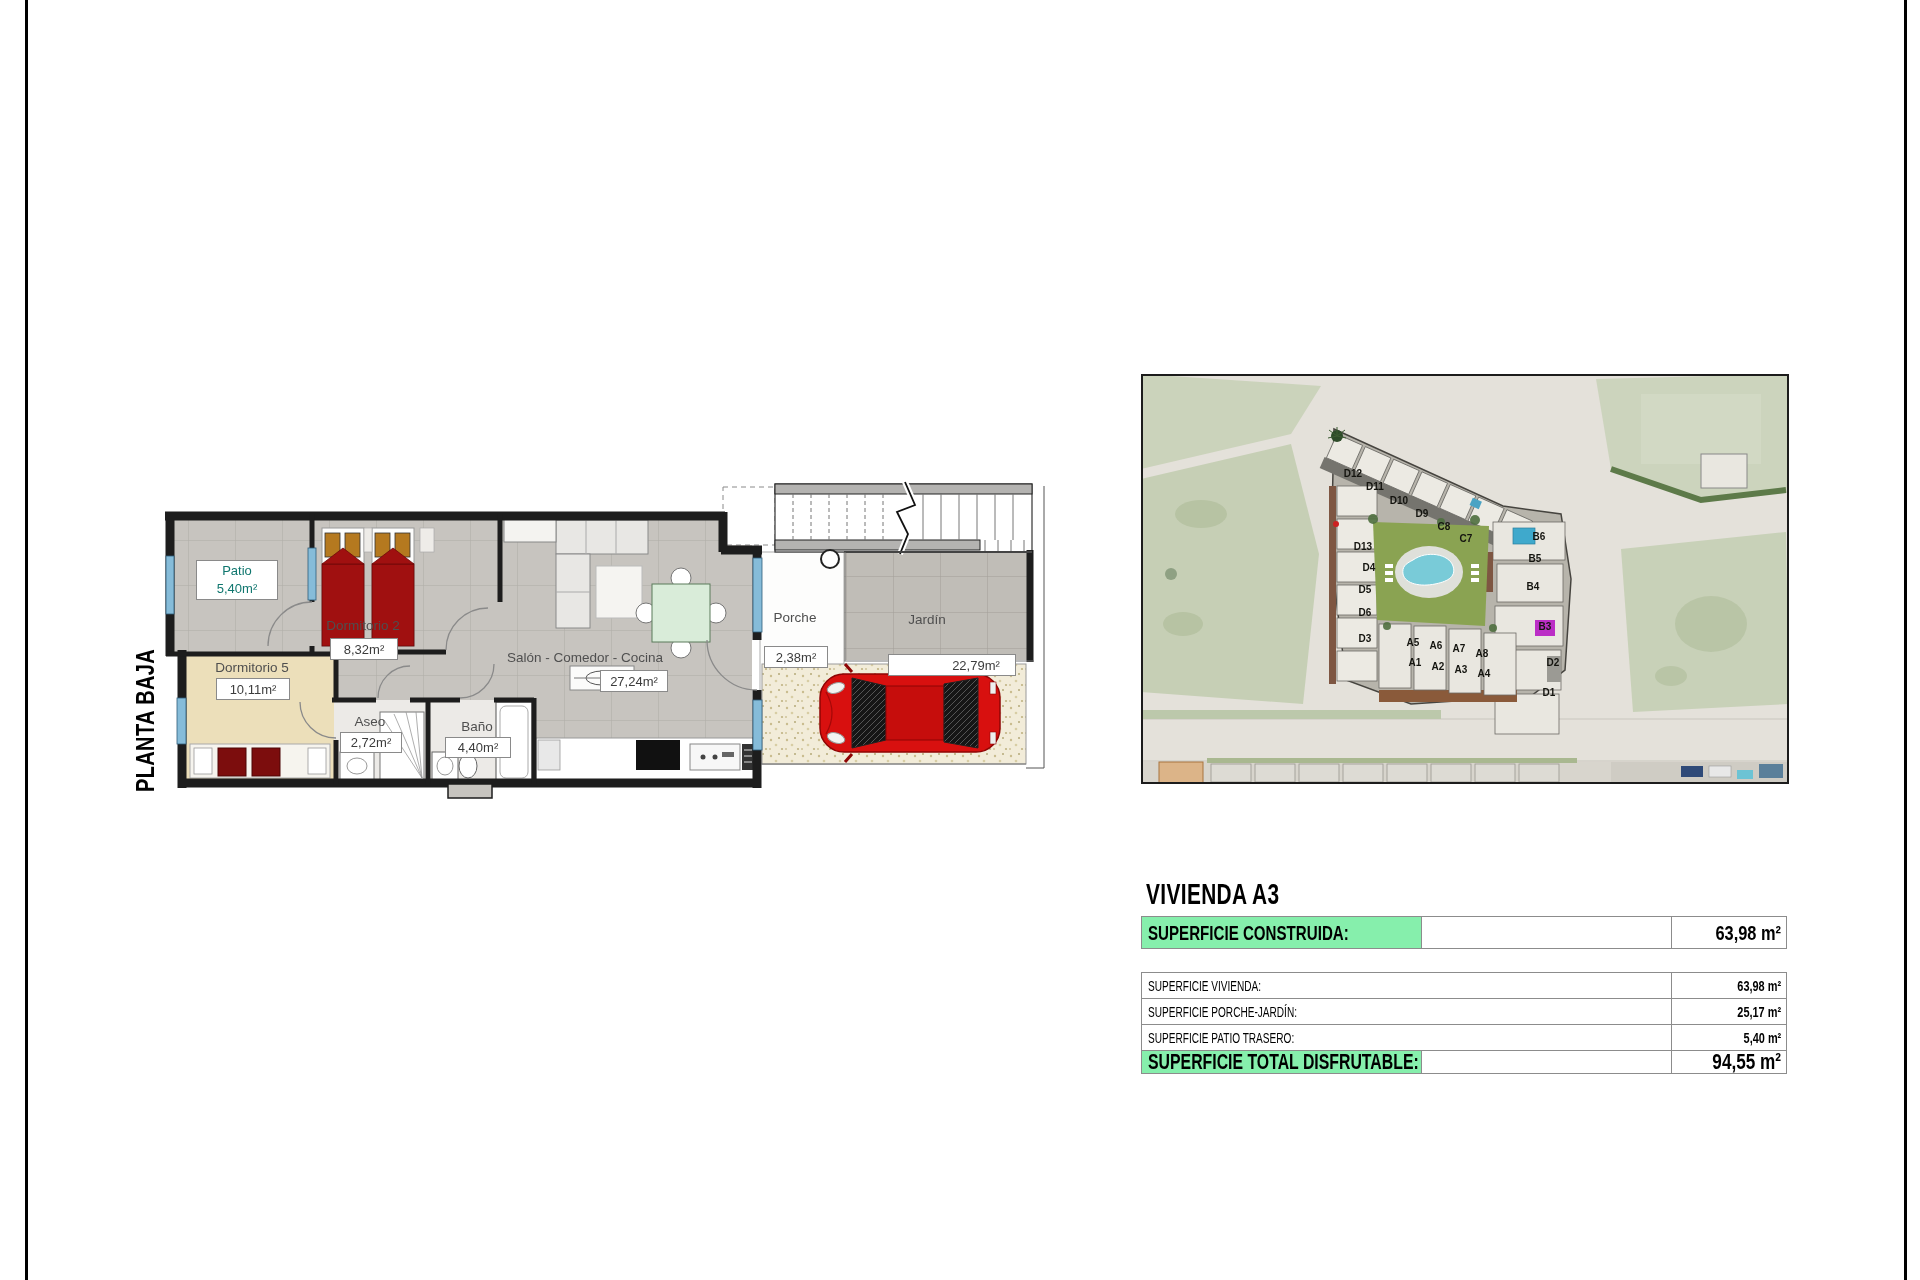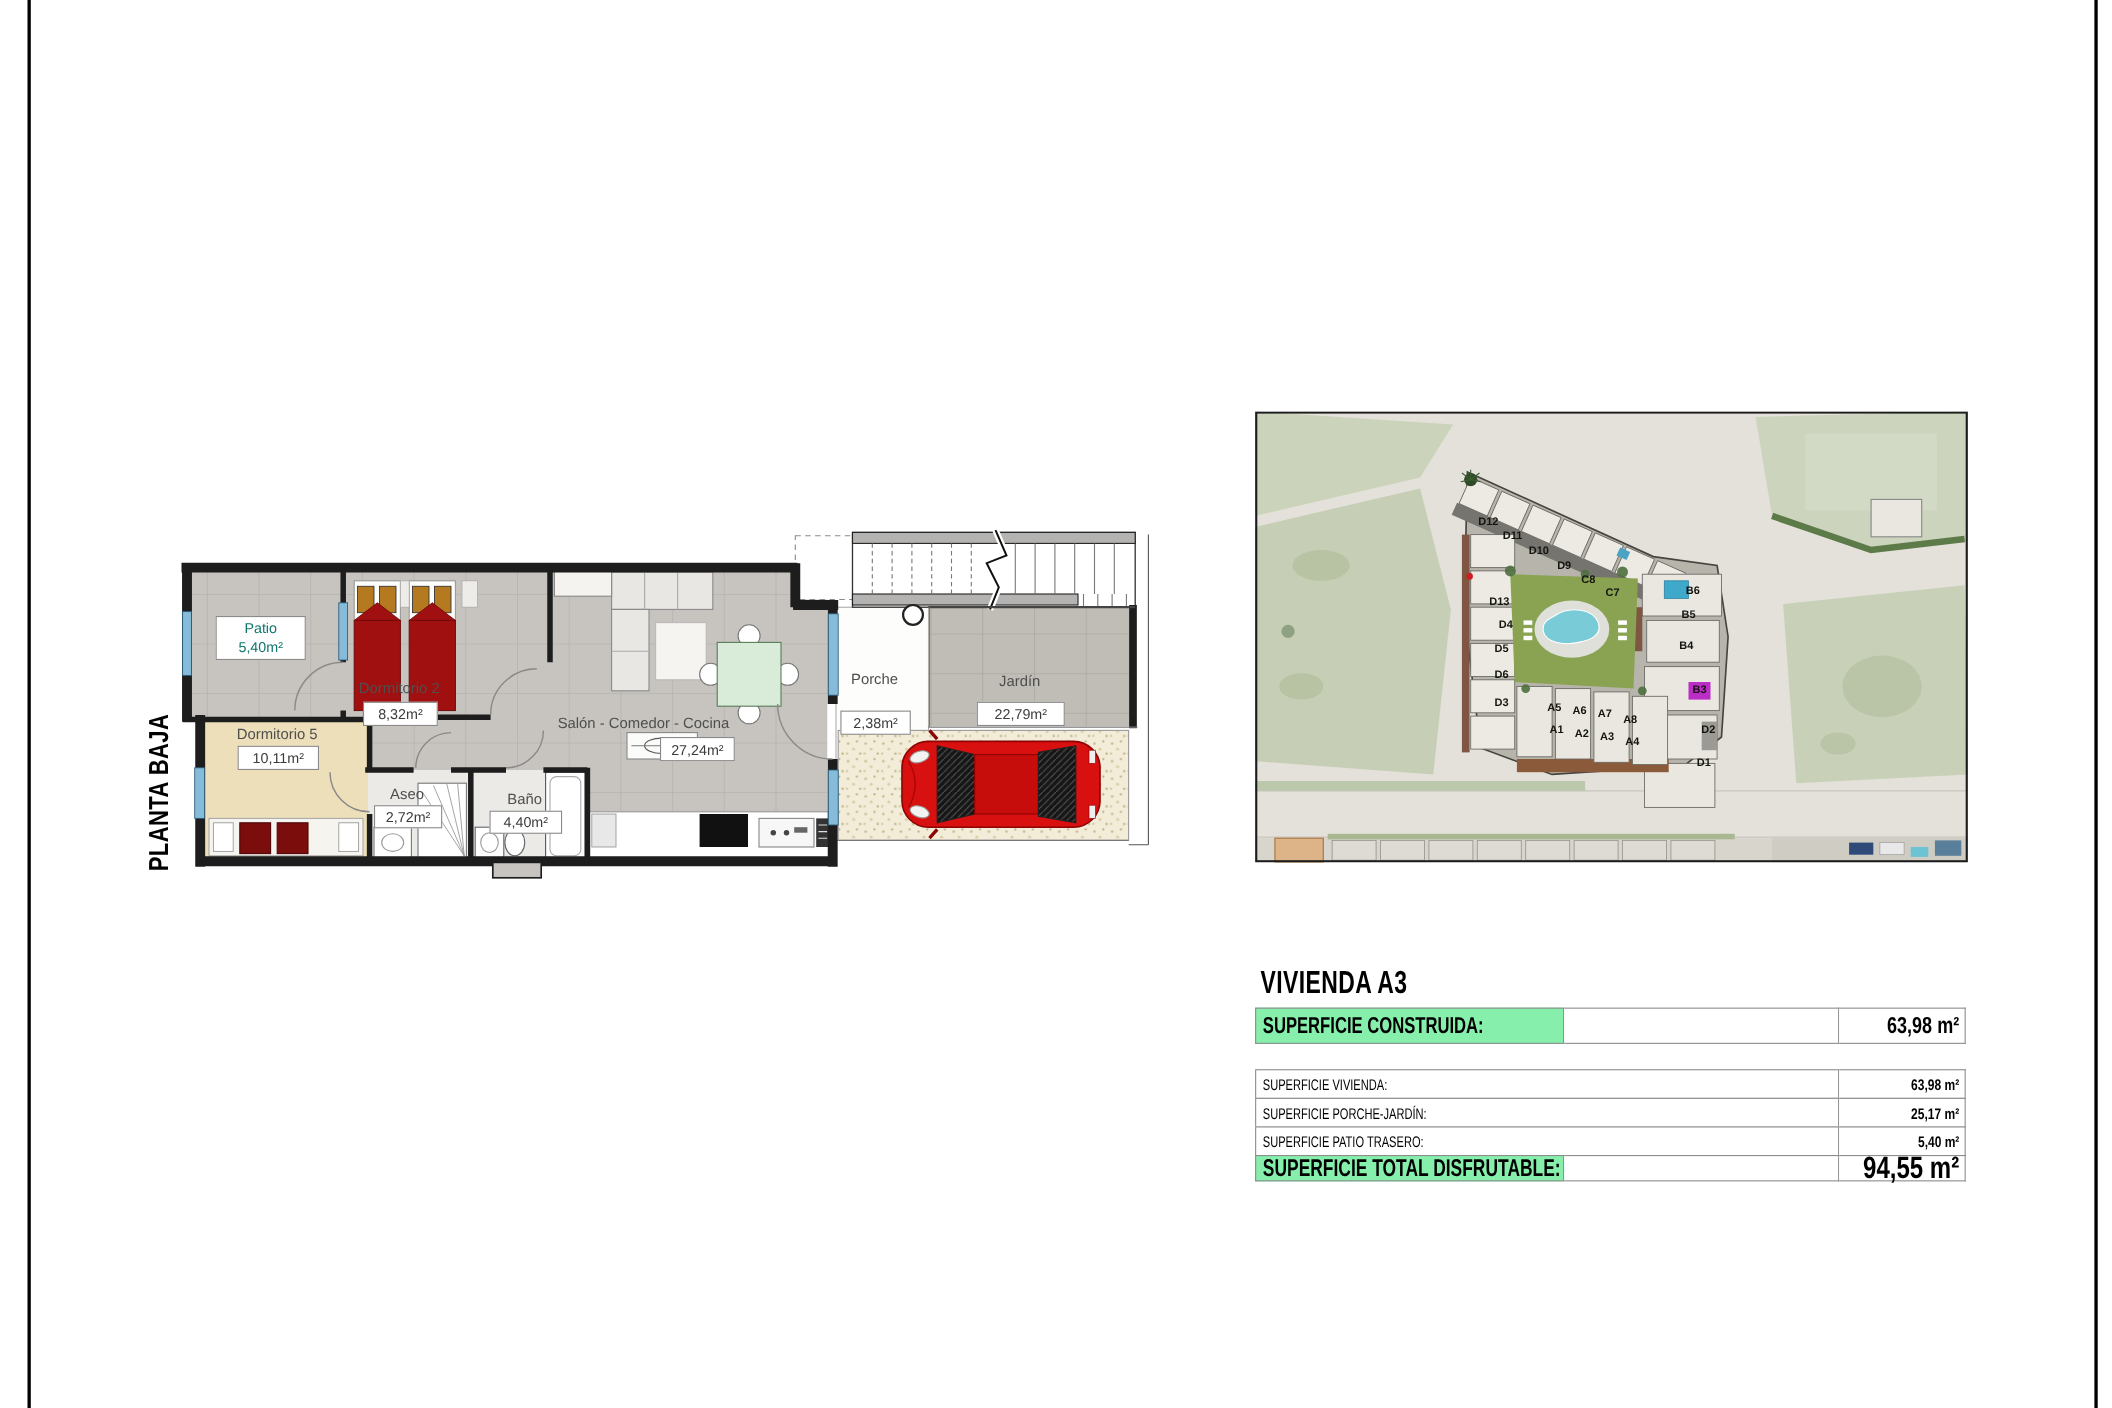--- a/index.html
+++ b/index.html
@@ -213,21 +213,21 @@
   <div class="rbox" style="left:216px;top:678px;width:72px;height:20px;">10,11m²</div>
   <div class="rname" style="left:344px;top:714px;width:52px;">Aseo</div>
   <div class="rbox" style="left:340px;top:732px;width:60px;height:19px;">2,72m²</div>
   <div class="rname" style="left:449px;top:719px;width:56px;">Baño</div>
   <div class="rbox" style="left:445px;top:737px;width:64px;height:19px;">4,40m²</div>
   <div class="rname" style="left:500px;top:650px;width:170px;">Salón - Comedor - Cocina</div>
   <div class="rbox" style="left:600px;top:670px;width:66px;height:20px;">27,24m²</div>
   <div class="rname" style="left:766px;top:610px;width:58px;">Porche</div>
   <div class="rbox" style="left:764px;top:646px;width:62px;height:20px;">2,38m²</div>
   <div class="rname" style="left:898px;top:612px;width:58px;">Jardín</div>
-  <div class="rbox" style="left:888px;top:638px;width:78px;height:20px;">22,79m²</div>
+  <div class="rbox" style="left:888px;top:654px;width:78px;height:20px;padding-left:48px;">22,79m²</div>
 
   <svg style="position:absolute;left:1141px;top:374px;" width="648" height="410" viewBox="0 0 648 410" xmlns="http://www.w3.org/2000/svg">
     <rect width="648" height="410" fill="#e4e1da"></rect>
 
     <polygon points="0,0 180,12 150,60 0,95" fill="#cbd3bb"></polygon>
     <polygon points="0,105 150,70 178,180 162,330 0,318" fill="#c6cfb5"></polygon>
     <ellipse cx="60" cy="140" rx="26" ry="14" fill="#b7c3a3"></ellipse>
     <ellipse cx="42" cy="250" rx="20" ry="12" fill="#b7c3a3"></ellipse>
     <circle cx="30" cy="200" r="6" fill="#8fa183"></circle>
     <polygon points="455,5 648,0 648,118 560,128 470,95" fill="#ccd4bd"></polygon>
@@ -403,18 +403,18 @@
       <div class="cell c-val v-sm">
         <span class="cxr">5,40 m²</span>
         </div>
     </div>
 
     <div class="srow" style="top:184px;height:24px;width:648px;">
       <div class="cell c-label-big" style="font-size:22px;">
         <span class="cx">SUPERFICIE TOTAL DISFRUTABLE:</span>
         </div>
       <div class="cell c-mid"></div>
-      <div class="cell c-val" style="font-size:28px;">
+      <div class="cell c-val" style="font-size:22px;">
         <span class="cxr">94,55 m²</span>
         </div>
     </div>
   </div>
 </div>
 
 </body></html>

